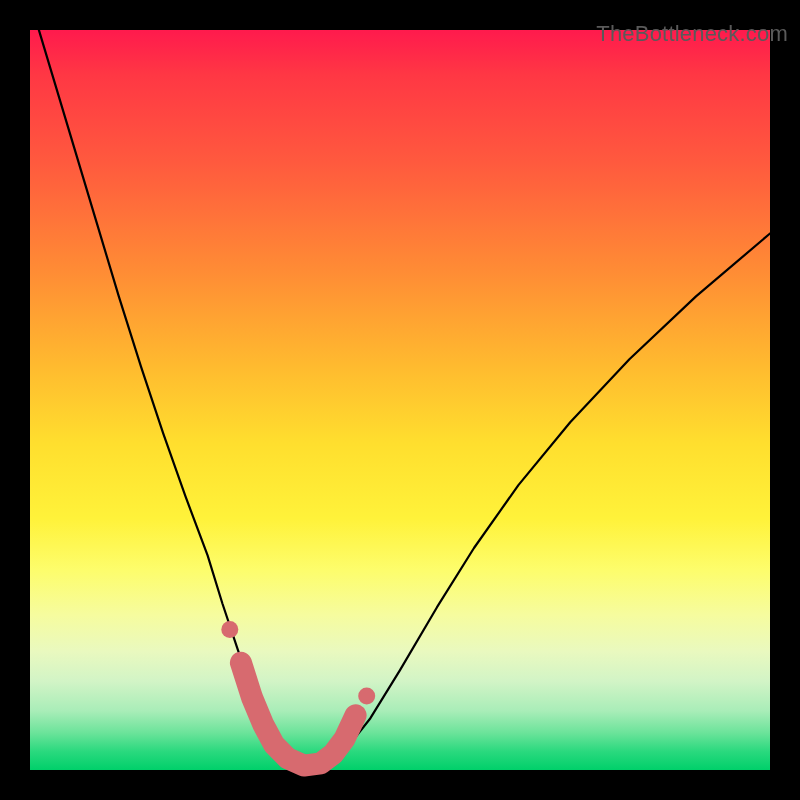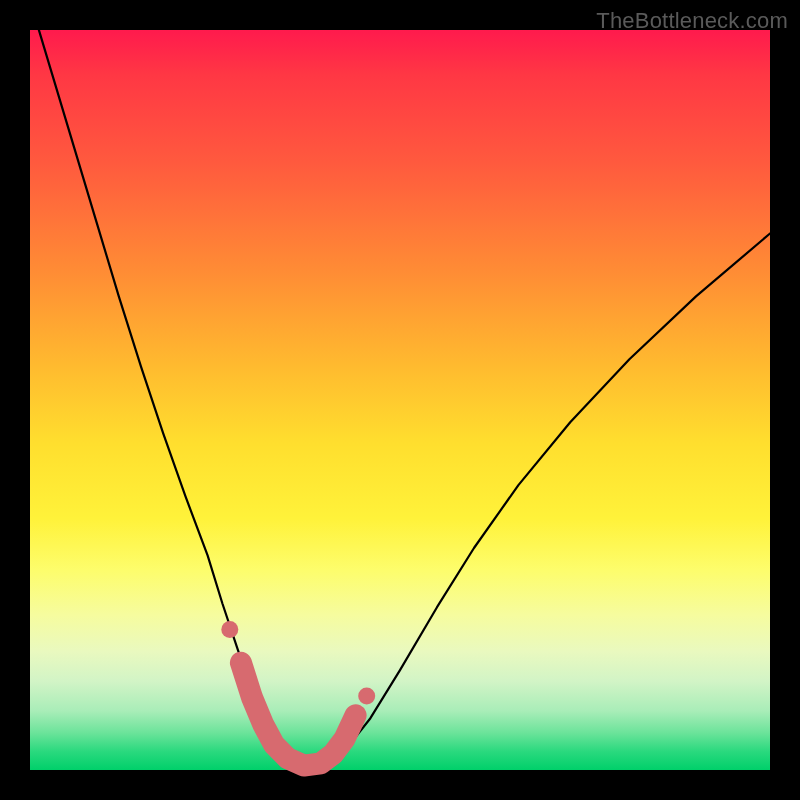--- a/index.html
+++ b/index.html
@@ -39,21 +39,21 @@
       #e9f9bf 84%,
       #d2f4c6 88%,
       #a9edb8 92%,
       #6be39a 95%,
       #2ad97e 97.5%,
       #00d06a 100%
     );
   }
   .watermark {
     position: absolute;
-    top: 8px;
+    top: 21px;
     right: 12px;
     color: #5a5a5a;
     font-size: 22px;
     font-weight: 500;
     letter-spacing: 0.2px;
     user-select: none;
   }
   svg.curve {
     position: absolute;
     left: 0;

